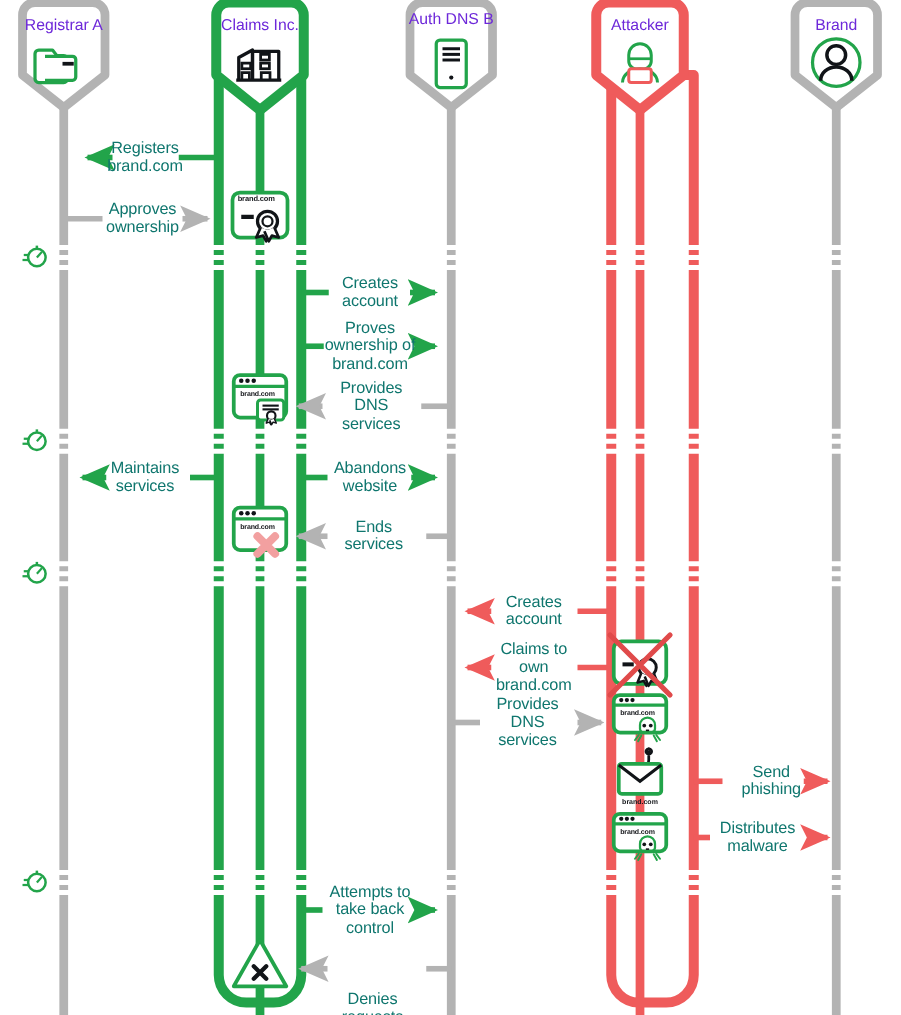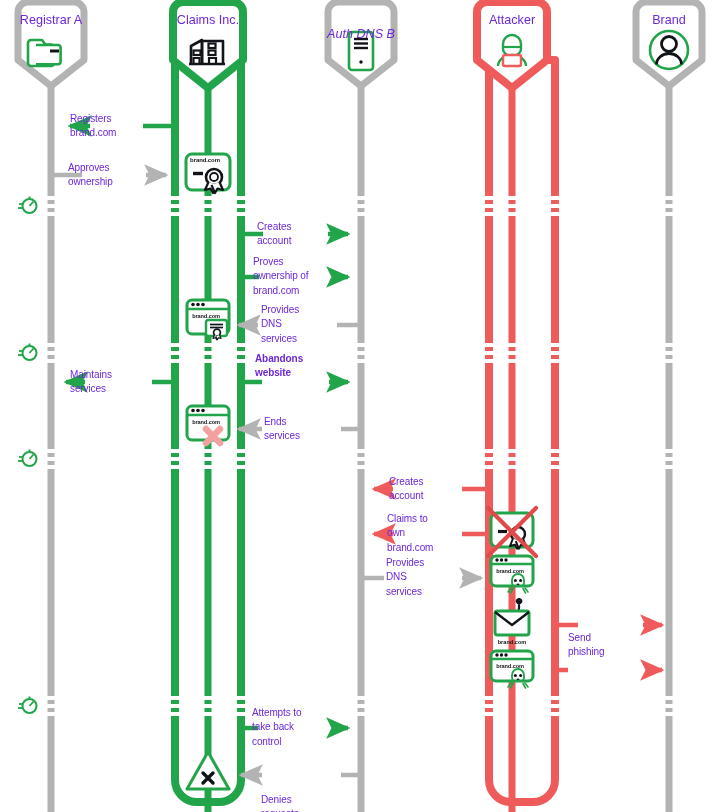--- a/index.html
+++ b/index.html
@@ -7,23 +7,24 @@
     font-family:"Liberation Sans","DejaVu Sans",sans-serif;
     width:721px;height:812px;position:relative;overflow:hidden;
     -webkit-font-smoothing:antialiased;
   }
   #stage{position:absolute;left:0;top:0;width:721px;height:812px;}
   svg#diagram{position:absolute;left:0;top:0;width:721px;height:812px;display:block;}
 
   
   .msg-label{
     position:absolute;
-    font-size:10px;
+    text-align:center;
+    font-size:13px;
     line-height:14.4px;
-    color:#6d28d9;
+    color:#0f766e;
     letter-spacing:-0.1px;
     white-space:pre-line;
     transform:translate(-50%,-50%);
     pointer-events:none;
   }
   .actor-title{
     position:absolute;
     text-align:center;
     font-size:12.6px;
     line-height:14px;
@@ -463,52 +464,54 @@
 
     <g transform="translate(208,771)">
       <path d="M0,-19 L21,18 L-21,18 Z" fill="#ffffff" stroke="#22a44a" stroke-width="3" stroke-linejoin="round"></path>
       <path d="M-5,2 l10,10 M5,2 l-10,10" stroke="#111418" stroke-width="3.4" stroke-linecap="round"></path>
     </g>
   </g>
 </svg>
 
 <div class="actor-title" style="left:51px;top:13px;">Registrar A</div>
 <div class="actor-title" style="left:208px;top:13px;">Claims Inc.</div>
-<div class="actor-title" style="left:361px;top:27px;font-style:italic;">Auth DNS B</div>
+<div class="actor-title" style="left:361px;top:8px;">Auth DNS B</div>
 <div class="actor-title" style="left:512px;top:13px;">Attacker</div>
 <div class="actor-title" style="left:669px;top:13px;">Brand</div>
 
 <div class="msg-label" style="left:116px;top:126px;width:92px;">Registers
 brand.com</div>
 <div class="msg-label" style="left:114px;top:175px;width:92px;">Approves
 ownership</div>
 <div class="msg-label" style="left:296px;top:234px;width:78px;">Creates
 account</div>
 <div class="msg-label" style="left:296px;top:277px;width:86px;">Proves
 ownership of
 brand.com</div>
 <div class="msg-label" style="left:297px;top:325px;width:72px;">Provides
 DNS
 services</div>
 <div class="msg-label" style="left:116px;top:382px;width:92px;">Maintains
 services</div>
-<div class="msg-label" style="left:296px;top:366px;width:82px;font-weight:bold;">Abandons
+<div class="msg-label" style="left:296px;top:382px;width:82px;">Abandons
 website</div>
 <div class="msg-label" style="left:299px;top:429px;width:70px;">Ends
 services</div>
 <div class="msg-label" style="left:427px;top:489px;width:76px;">Creates
 account</div>
 <div class="msg-label" style="left:427px;top:534px;width:80px;">Claims to
 own
 brand.com</div>
 <div class="msg-label" style="left:422px;top:578px;width:72px;">Provides
 DNS
 services</div>
-<div class="msg-label" style="left:604px;top:625px;width:72px;margin-top:20px;">Send
+<div class="msg-label" style="left:617px;top:625px;width:72px;">Send
 phishing</div>
+<div class="msg-label" style="left:606px;top:670px;width:86px;">Distributes
+malware</div>
 <div class="msg-label" style="left:296px;top:728px;width:88px;">Attempts to
 take back
 control</div>
 <div class="msg-label" style="left:298px;top:775px;width:74px;margin-top:32px;">Denies
 requests</div>
 
 <div class="site-label big" style="left:205px;top:160px;">brand.com</div>
 <div class="site-label" style="left:206px;top:316px;">brand.com</div>
 <div class="site-label" style="left:206px;top:422px;">brand.com</div>
 <div class="site-label" style="left:510px;top:571px;">brand.com</div>

